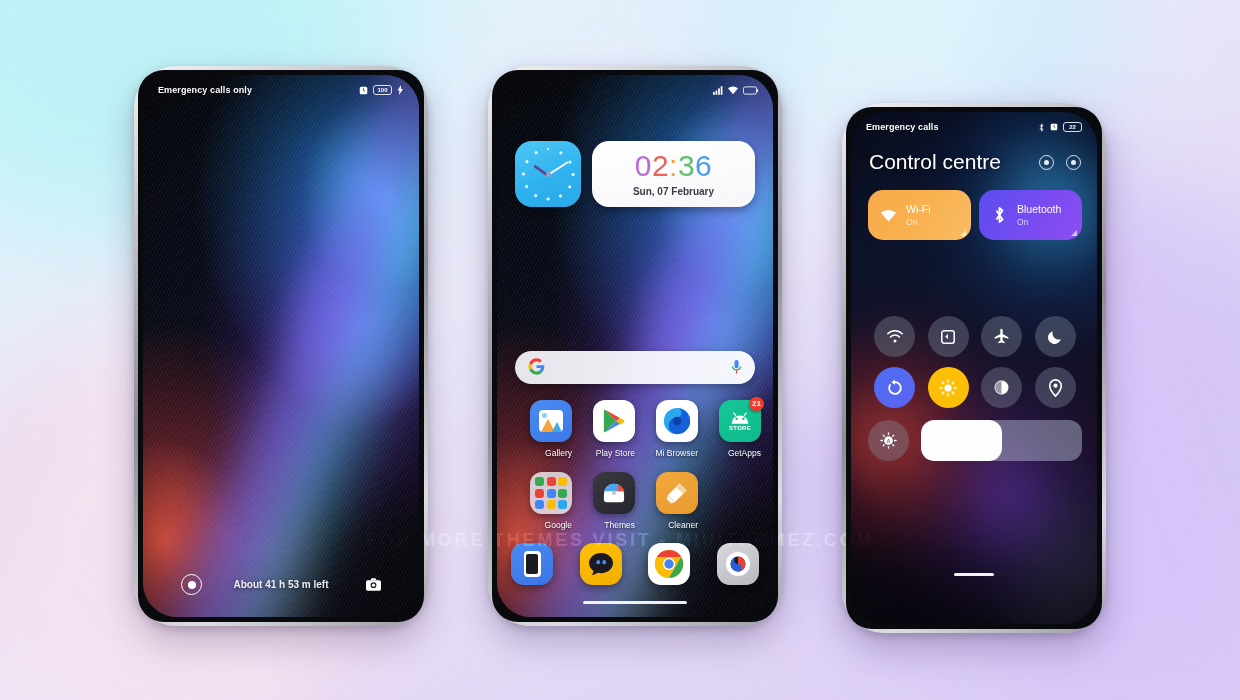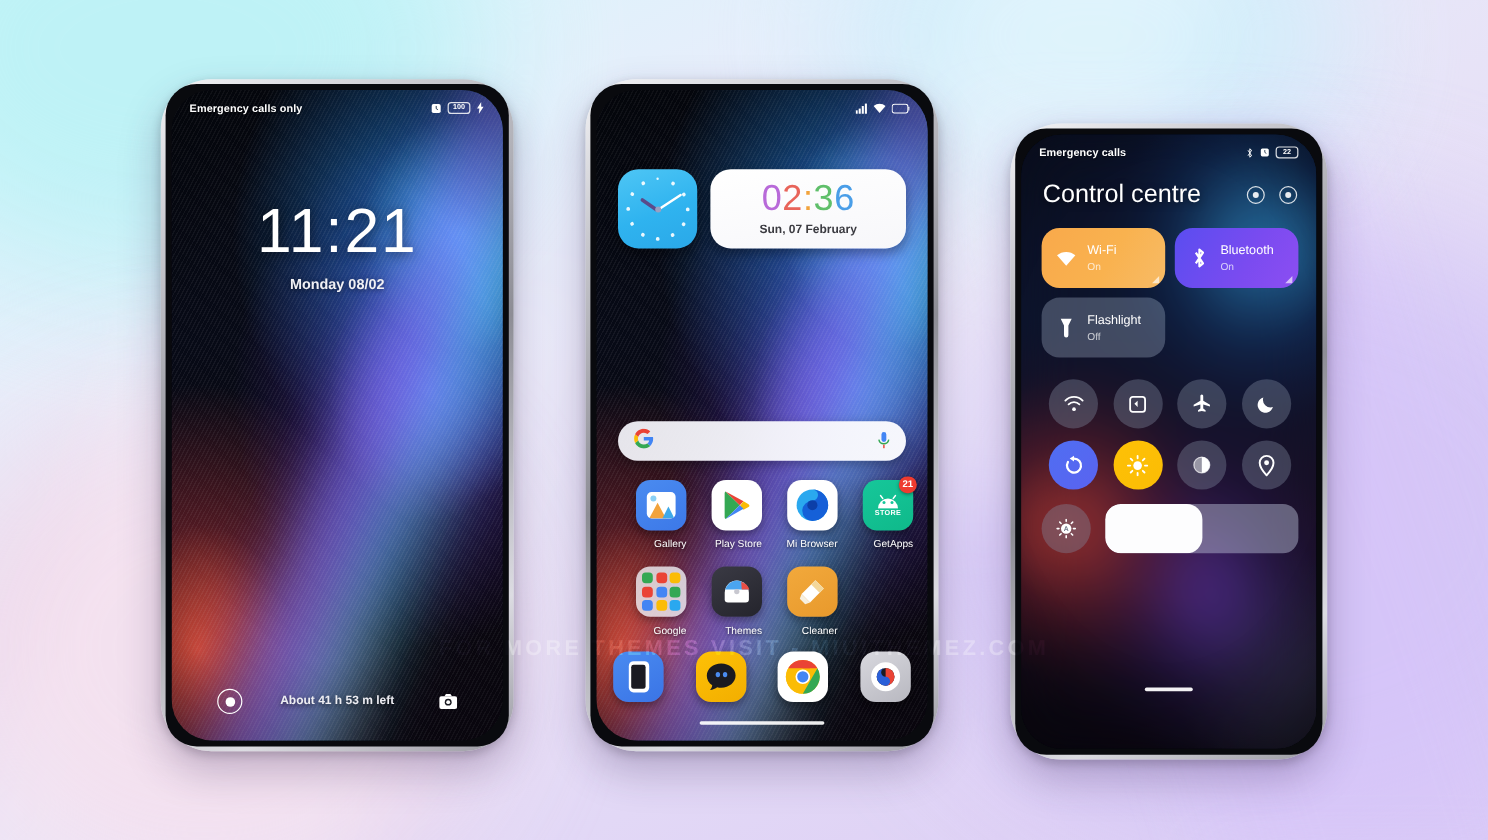--- a/index.html
+++ b/index.html
@@ -366,24 +366,20 @@
               <rect x="2" y="2" width="20" height="20" rx="4" fill="#fff"></rect>
               <path d="M12 7v5l3 2" stroke="#12263d" stroke-width="2" fill="none" stroke-linecap="round"></path>
             </svg>
             <span class="batt">100</span>
             <svg class="sb-ic" width="7" height="10" viewBox="0 0 12 20">
               <path d="M7 0 0 11h4l-1 9 8-12H7z" fill="#fff"></path>
             </svg>
           </div>
         </div>
 
-        <div class="lock-clock">
-          <div class="lock-time">11:21</div>
-          <div class="lock-date">Monday 08/02</div>
-        </div>
 
         <div class="lock-bottom">
           <div class="lock-btn rec"></div>
           <div class="lock-battinfo">About 41 h 53 m left</div>
           <svg class="cam-ic" viewBox="0 0 24 20">
             <rect x="0" y="3" width="24" height="17" rx="3" fill="#fff"></rect>
             <path d="M7 3 9 0h6l2 3z" fill="#fff"></path>
             <circle cx="12" cy="11" r="4.6" fill="#1b1b22"></circle>
             <circle cx="12" cy="11" r="2.6" fill="#fff"></circle>
           </svg>
@@ -651,31 +647,20 @@
                 <path d="M3 4.5 9 13.5 6 16V2l3 2.5L3 13.5" fill="none" stroke="#fff" stroke-width="1.8" stroke-linejoin="round"></path>
               </svg>
             </span>
             <span class="t-tx">
               <span class="t-name">Bluetooth</span>
               <span class="t-sub">On</span>
             </span>
             <span class="t-corner"></span>
           </div>
 
-          <div class="tile flash">
-            <span class="t-ic">
-              <svg width="11" height="18" viewBox="0 0 12 18">
-                <path d="M1 1h10l-3 6v9a2 2 0 0 1-4 0V7z" fill="#fff"></path>
-              </svg>
-            </span>
-            <span class="t-tx">
-              <span class="t-name">Flashlight</span>
-              <span class="t-sub">Off</span>
-            </span>
-          </div>
 
         </div>
 
         <div class="cc-round">
 
           <div class="rbtn dim">
             <svg width="18" height="15" viewBox="0 0 20 16">
               <path d="M2 5a11 11 0 0 1 16 0" stroke="#fff" stroke-width="1.7" fill="none" stroke-linecap="round"></path>
               <path d="M5 8.5a7 7 0 0 1 10 0" stroke="#fff" stroke-width="1.7" fill="none" stroke-linecap="round"></path>
               <circle cx="10" cy="13" r="1.7" fill="#fff"></circle>

